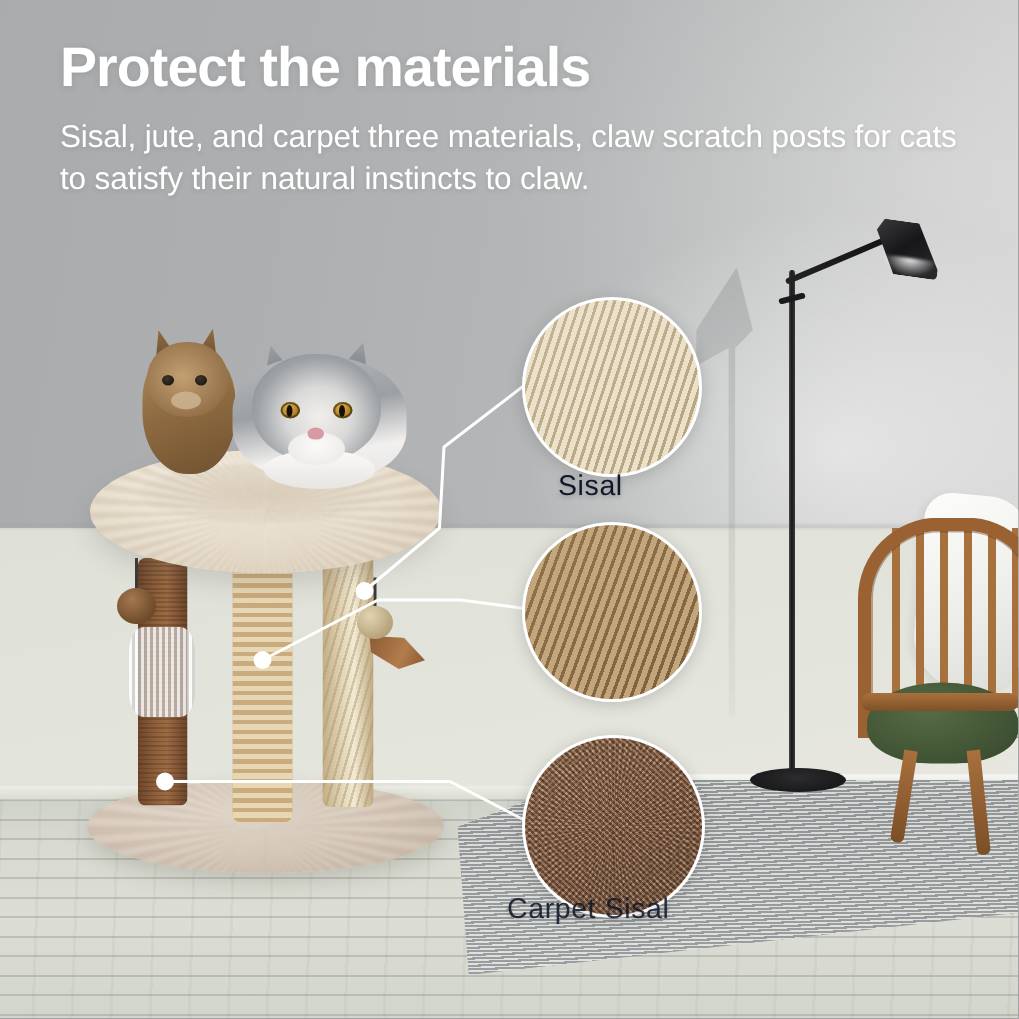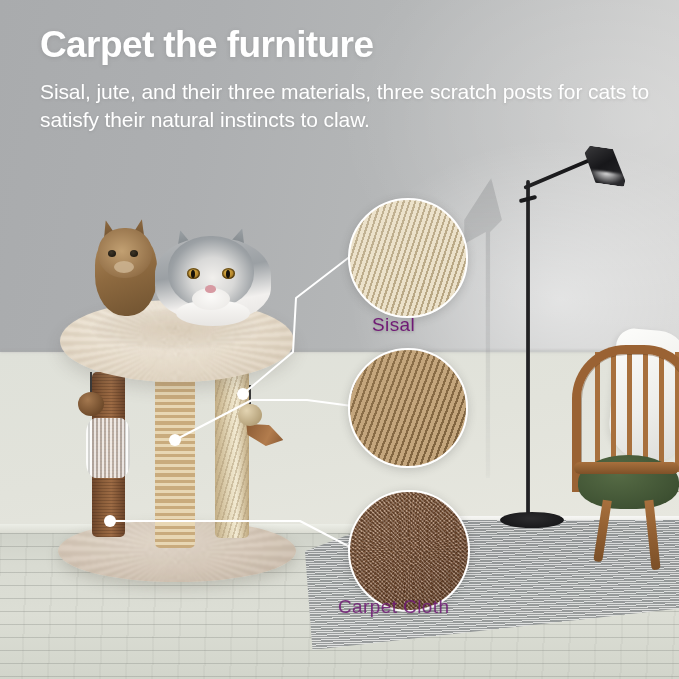--- a/index.html
+++ b/index.html
@@ -343,21 +343,21 @@
         rgba(255,255,255,.22) 0px, rgba(255,255,255,.22) 1.4px,
         rgba(70,42,24,.30) 1.4px, rgba(70,42,24,.30) 3px),
       repeating-linear-gradient(-42deg,
         rgba(255,255,255,.16) 0px, rgba(255,255,255,.16) 1.4px,
         rgba(60,36,20,.28) 1.4px, rgba(60,36,20,.28) 3px),
       linear-gradient(150deg,#9a6f4c,#85593a 55%,#6f4a30);
   }
 
   .swatch-label{
     position:absolute;
-    color:#701a75;
+    color:#0f172a;
     font-size:19px;
     font-weight:400;
     letter-spacing:.4px;
     white-space:nowrap;
     text-shadow:0 1px 3px rgba(70,70,70,.35);
   }
   .lbl-sisal{left:372px;top:314px;}
   .lbl-jute{left:348px;top:452px;}
   .lbl-carpet{left:338px;top:596px;opacity:.88;}
 
@@ -460,18 +460,18 @@
       <circle cx="110" cy="521" r="6"></circle>
       <circle cx="366" cy="255" r="5.5"></circle>
     </g>
   </svg>
 
   <div class="swatch swatch-sisal"></div>
   <div class="swatch swatch-jute"></div>
   <div class="swatch swatch-carpet"></div>
 
   <div class="swatch-label lbl-sisal">Sisal</div>
-  <div class="swatch-label lbl-carpet">Carpet Cloth</div>
-
-  <div id="headline">Carpet the furniture</div>
-  <div id="subtitle">Sisal, jute, and their three materials, three scratch posts for cats to satisfy their natural instincts to claw.</div>
+  <div class="swatch-label lbl-carpet">Carpet Sisal</div>
+
+  <div id="headline">Protect the materials</div>
+  <div id="subtitle">Sisal, jute, and carpet three materials, claw scratch posts for cats to satisfy their natural instincts to claw.</div>
 
 </div>
 
 </body></html>

